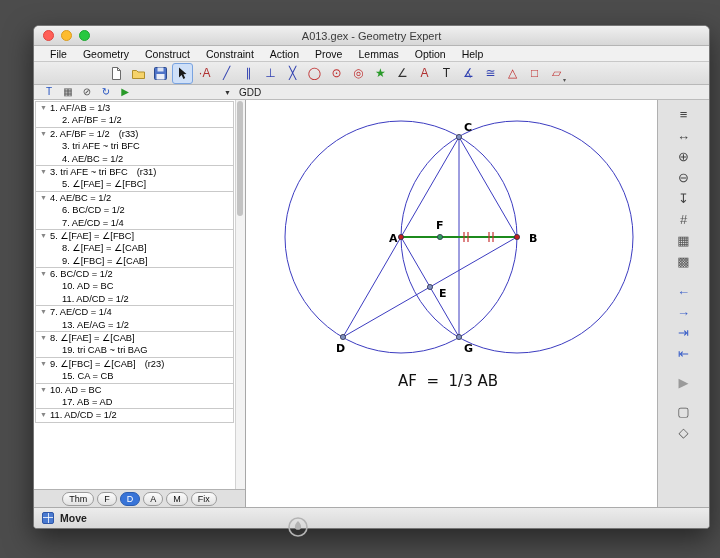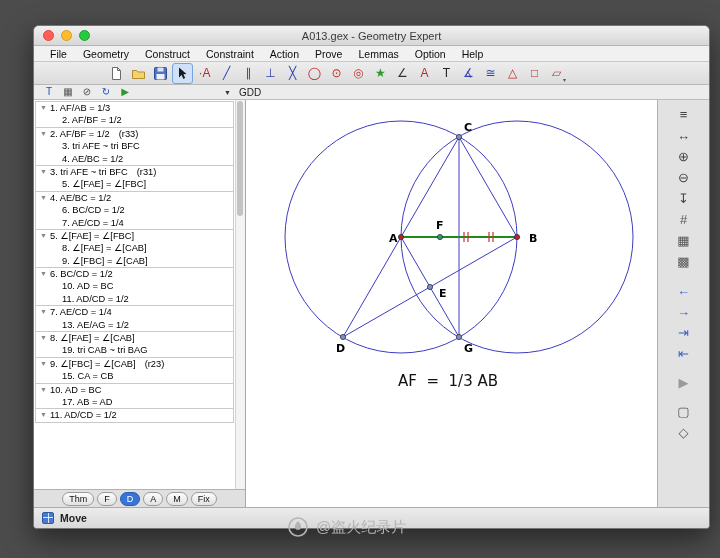--- a/index.html
+++ b/index.html
@@ -366,14 +366,13 @@
     <span class="status-icon"></span>
     <span class="status-label">Move</span>
   </div>
 </div>
 
 <div class="watermark">
   <svg width="22" height="22" viewBox="0 0 22 22">
     <circle cx="11" cy="11" r="9" fill="none" stroke="#b3b3b3" stroke-width="1.6"></circle>
     <path d="M11 5c2 2.2 3.1 3.7 3.1 5.7a3.1 3.1 0 1 1-6.2 0C7.9 8.7 9 7.2 11 5z" fill="#b3b3b3"></path>
   </svg>
-  <span>@盗火纪录片</span>
 </div>
 
 </body></html>

